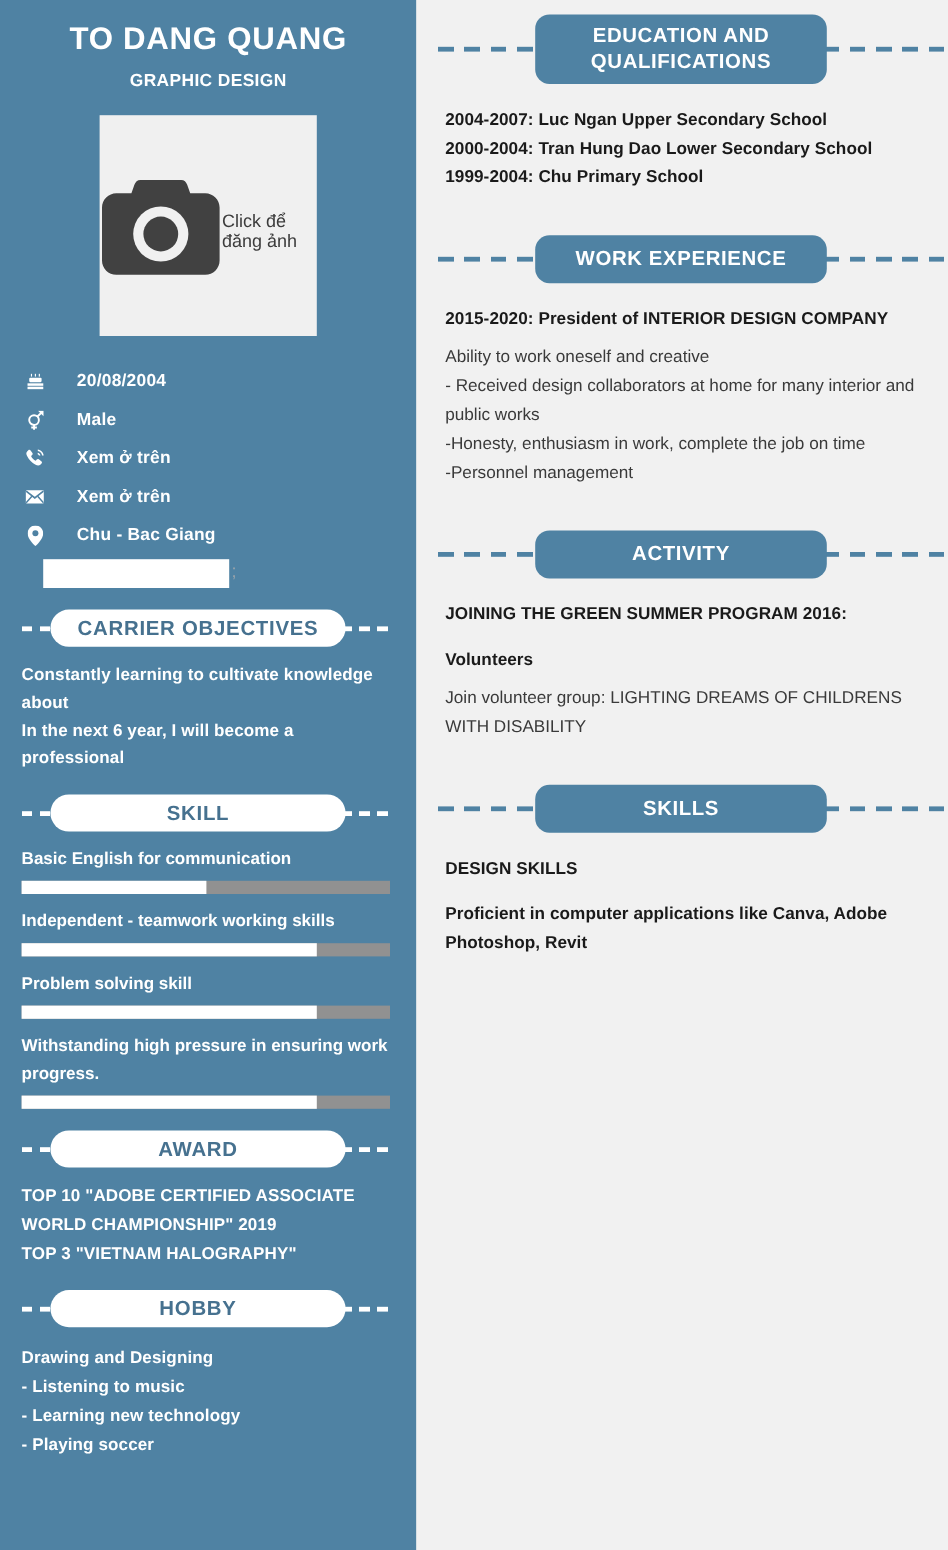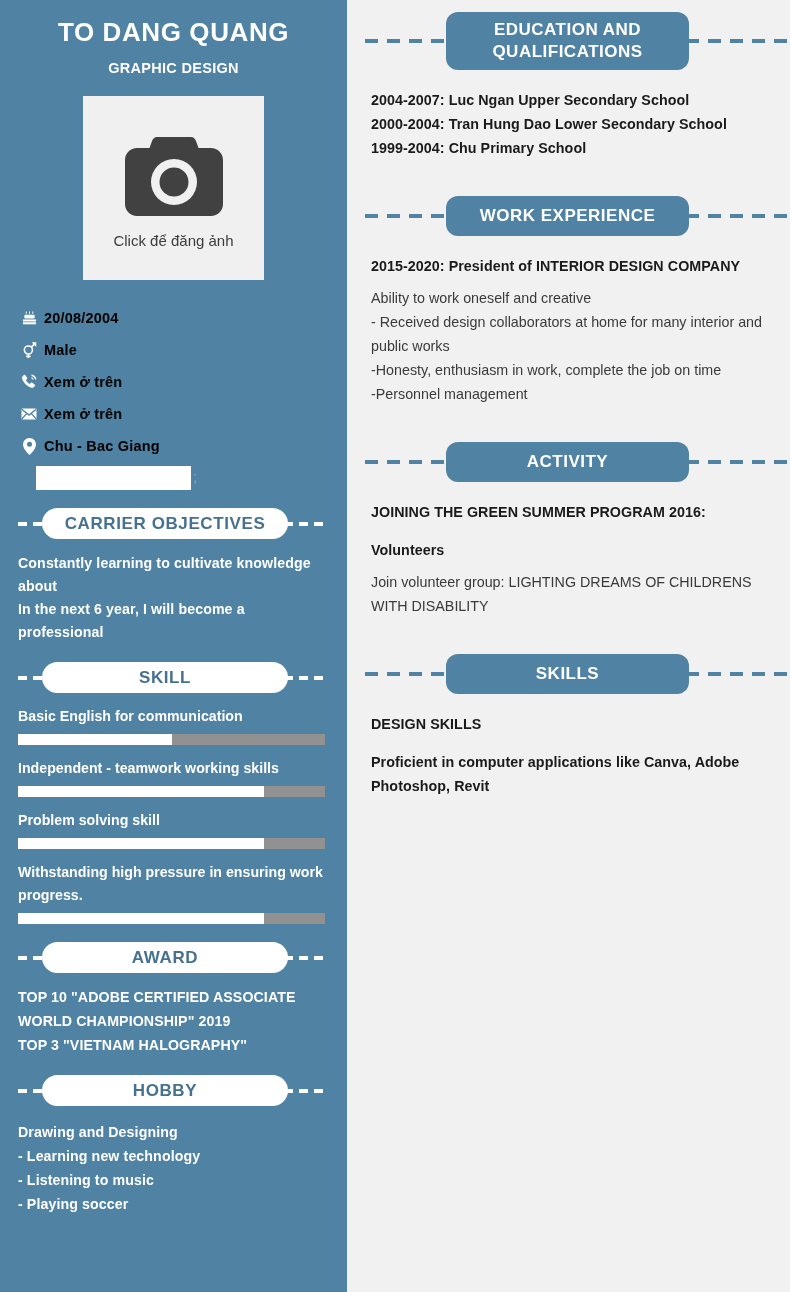--- a/index.html
+++ b/index.html
@@ -41,21 +41,21 @@
     margin-top: 12px;
     letter-spacing: 0.3px;
   }
 
   
   .photo-box {
     width: 181px; height: 184px;
     background: #f0f0f0;
     margin: 20px auto 0 auto;
     display: flex;
-    flex-direction: column;
+    flex-direction: row;
     align-items: center;
     justify-content: center;
   }
   .camera-icon { margin-top: 4px; }
   .photo-caption {
     color: #3c3c3c;
     font-size: 15px;
     margin-top: 9px;
   }
 
@@ -67,24 +67,24 @@
     height: 32px;
   }
   .contact-ico {
     width: 22px;
     flex: 0 0 22px;
     display: flex;
     align-items: center;
     justify-content: center;
   }
   .contact-text {
-    color: #000000;
+    color: #ffffff;
     font-size: 14.5px;
     font-weight: bold;
-    margin-left: 4px;
+    margin-left: 24px;
     letter-spacing: 0.2px;
   }
   .edit-field {
     width: 155px; height: 24px;
     background: #ffffff;
     border: none;
     margin-left: 0px;
     margin-top: 4px;
     display: block;
     outline: none;
@@ -381,22 +381,22 @@
       <p>TOP 3 "VIETNAM HALOGRAPHY"</p>
     </div>
 
     <div class="lsec">
       <span class="dash-l"></span>
       <span class="pill">HOBBY</span>
       <span class="dash-r"></span>
     </div>
     <div class="lbody hobby-block">
       <p>  Drawing and Designing</p>
+      <p>- Listening to music</p>
       <p>- Learning  new technology</p>
-      <p>- Listening to music</p>
       <p>- Playing soccer</p>
     </div>
   </aside>
 
   <main id="main">
 
     <div class="gap-12"></div>
 
     <div class="rsec tall">
       <span class="dash-l"></span>

